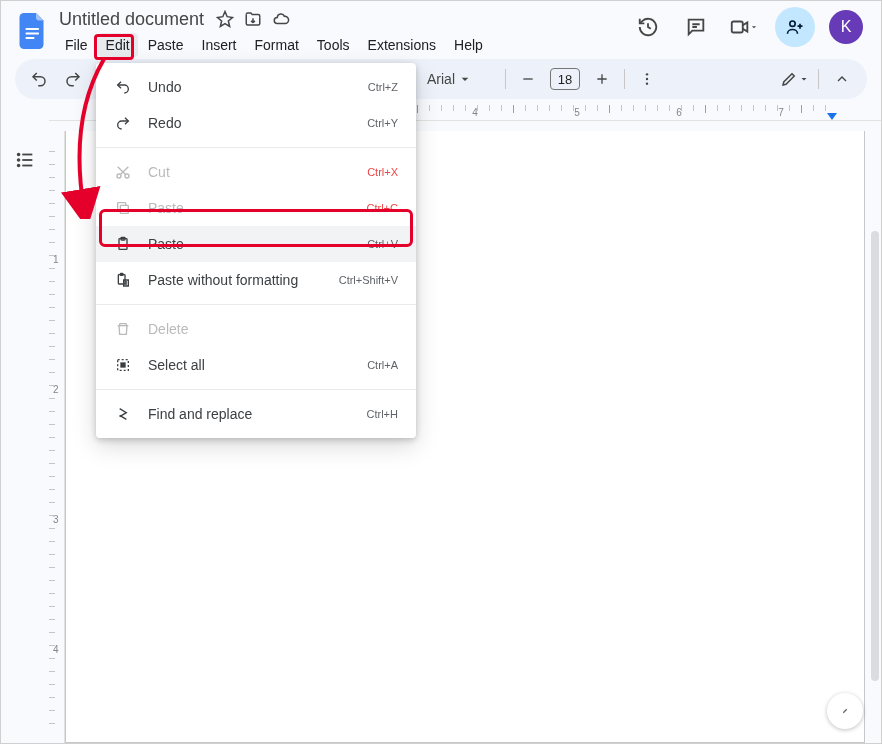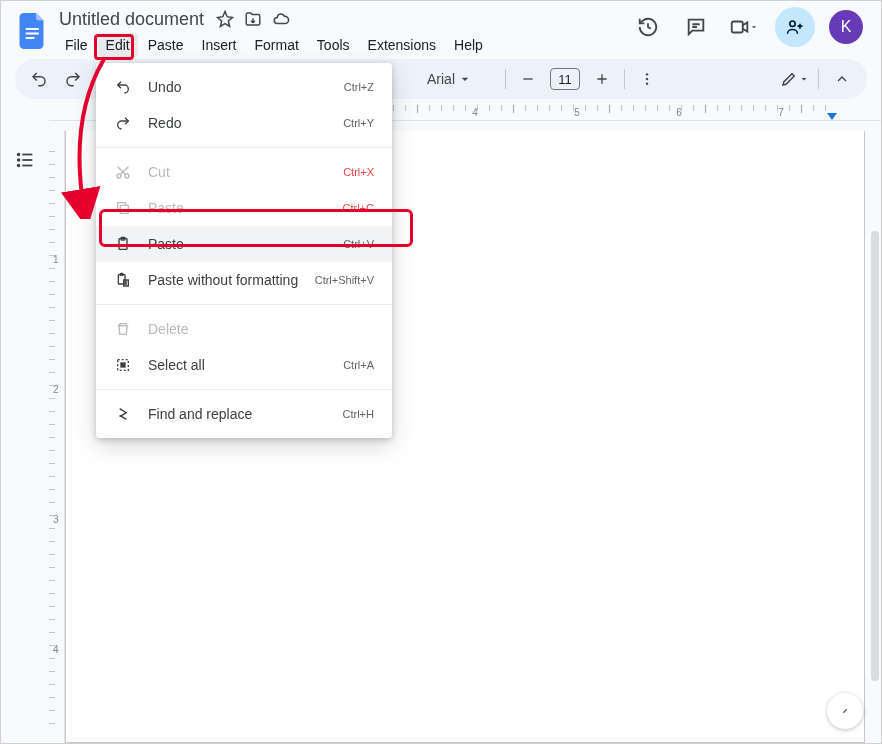--- a/index.html
+++ b/index.html
@@ -43,21 +43,21 @@
   .workspace{position:absolute;left:0;right:0;top:130px;bottom:0;display:flex;}
   .left-gutter{width:48px;display:flex;align-items:flex-start;justify-content:center;padding-top:18px;}
   .v-ruler{width:16px;position:absolute;left:48px;top:0;bottom:0;border-right:1px solid #e1e3e1;font-size:10px;color:#80868b;}
   .v-ruler .tick{position:absolute;left:0;height:1px;width:6px;background:#c4c7c5;}
   .v-ruler .num{position:absolute;left:4px;transform:translateY(-50%);}
   .canvas{position:absolute;left:64px;top:0;right:16px;bottom:0;background:#fff;border:1px solid #c7c7c7;border-top:none;}
   .scroll{position:absolute;right:2px;top:100px;width:8px;height:450px;background:#dadce0;border-radius:4px;}
   .explore{position:absolute;right:18px;bottom:14px;width:36px;height:36px;border-radius:50%;background:#fff;box-shadow:0 1px 4px rgba(0,0,0,.25);display:flex;align-items:center;justify-content:center;color:#5f6368;}
 
   
-  .dropdown{position:absolute;left:95px;top:62px;width:296px;background:#fff;border-radius:4px;box-shadow:0 2px 6px rgba(0,0,0,.2),0 8px 24px rgba(0,0,0,.15);padding:6px 0;z-index:50;}
+  .dropdown{position:absolute;left:95px;top:62px;width:320px;background:#fff;border-radius:4px;box-shadow:0 2px 6px rgba(0,0,0,.2),0 8px 24px rgba(0,0,0,.15);padding:6px 0;z-index:50;}
   .dd-item{display:flex;align-items:center;height:36px;padding:0 18px;gap:16px;cursor:pointer;font-size:14px;color:#3c4043;}
   .dd-item .lbl{flex:1;}
   .dd-item .sc{color:#5f6368;font-size:11px;}
   .dd-item.disabled{color:#bababa;cursor:default;}
   .dd-item.disabled .sc{color:#ef4444;}
   .dd-item.hover{background:#f1f3f4;}
   .dd-sep{height:1px;background:#e8eaed;margin:6px 0;}
   .dd-icn{width:18px;height:18px;display:flex;align-items:center;justify-content:center;color:inherit;}
 
   
@@ -167,21 +167,21 @@
             <path d="M7 10l5 5 5-5z"></path>
           </svg>
       </div>
       <div class="tb-sep"></div>
       <div class="font-size">
         <div class="tb-btn">
             <svg width="16" height="16" viewBox="0 0 24 24" stroke="currentColor" stroke-width="2">
               <path d="M5 12h14"></path>
             </svg>
           </div>
-        <div class="fs-box">11</div>
+        <div class="fs-box">18</div>
         <div class="tb-btn">
             <svg width="16" height="16" viewBox="0 0 24 24" stroke="currentColor" stroke-width="2">
               <path d="M12 5v14M5 12h14"></path>
             </svg>
           </div>
       </div>
       <div class="tb-sep"></div>
       <div class="tb-btn">
           <svg width="16" height="16" viewBox="0 0 24 24" fill="currentColor">
             <circle cx="12" cy="5" r="1.8"></circle>

